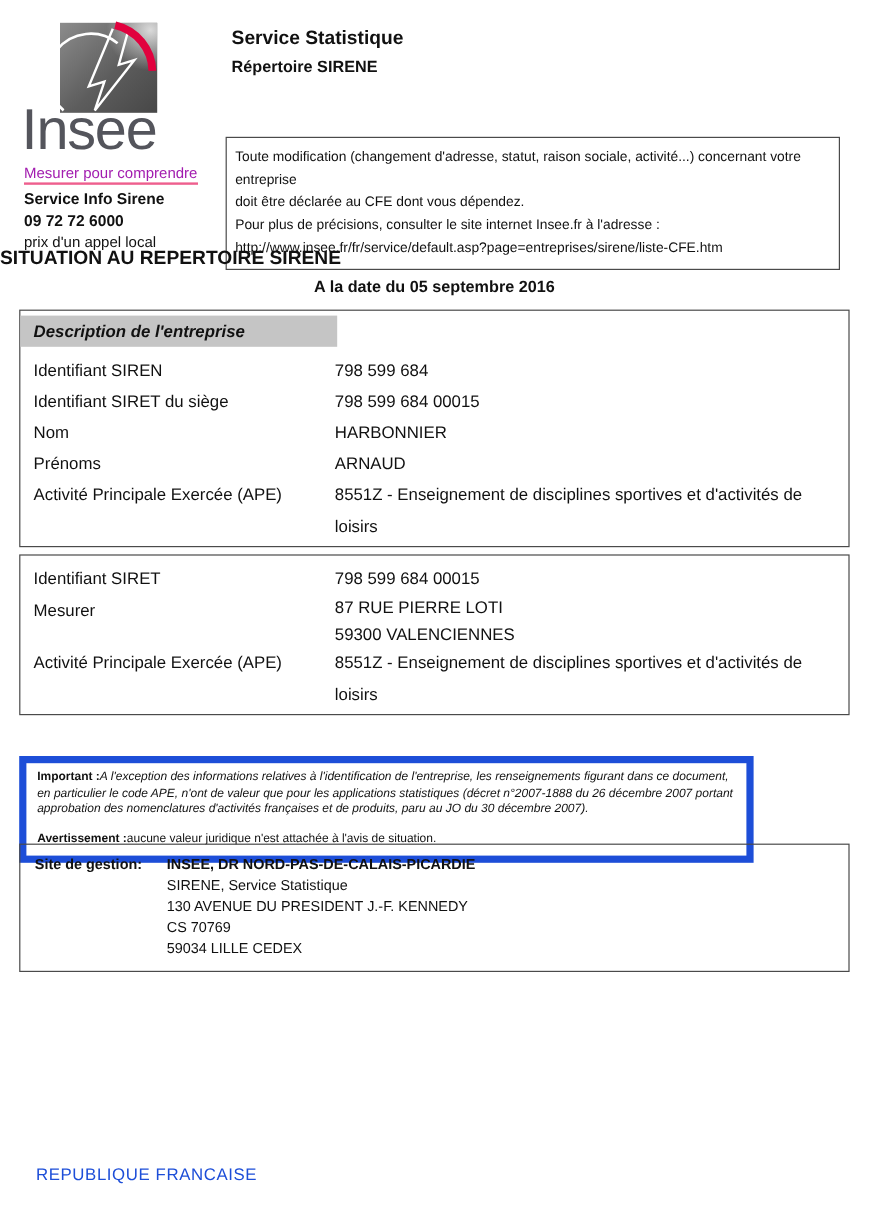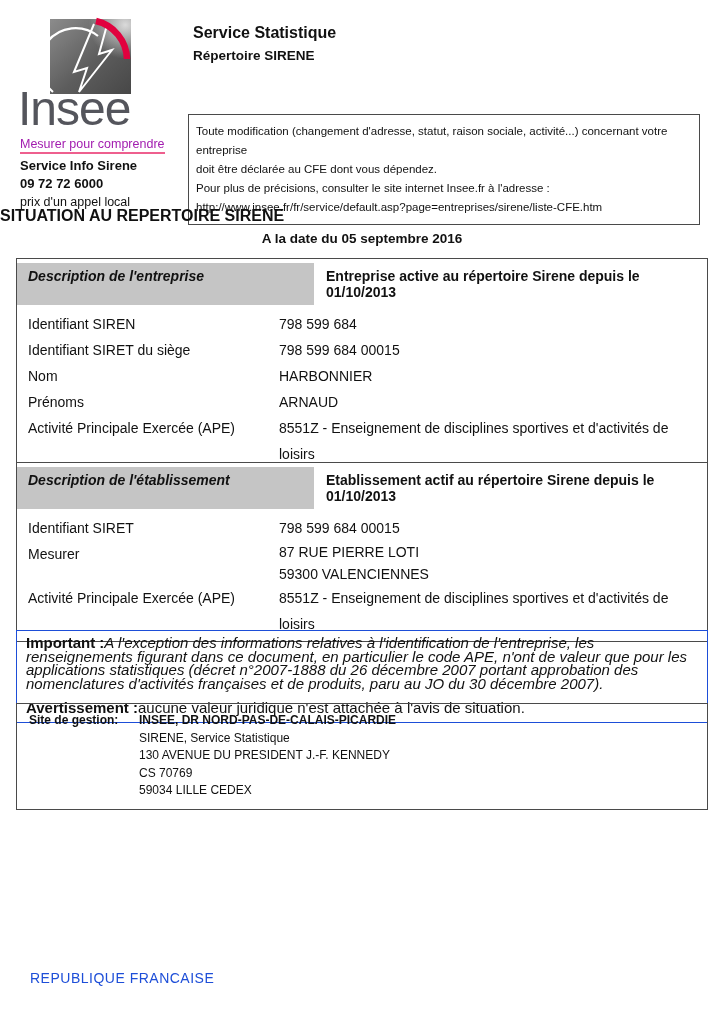--- a/index.html
+++ b/index.html
@@ -27,33 +27,33 @@
 
   
   .doc-title { position:absolute; left:0; top:207px; width:636px; text-align:left;
                font-size:16px; font-weight:bold; }
   .doc-date  { position:absolute; left:0; top:231px; width:724px; text-align:center;
                font-size:13.5px; font-weight:bold; }
 
   
   .section { position:absolute; left:16px; width:692px; border:1px solid #4a4a4a; background:#fff; }
   .sec-head { display:flex; align-items:stretch; padding-top:4px; }
-  .sec-band { width:297px; background:#c5c5c5; font-size:14px; font-weight:bold; font-style:italic;
+  .sec-band { width:264px; background:#c5c5c5; font-size:14px; font-weight:bold; font-style:italic;
               padding:5px 0 5px 11px; }
   .sec-status { flex:1; font-size:14px; font-weight:bold; padding:5px 0 5px 12px; }
   .sec-rows { padding:6px 0 4px 0; }
   .row { display:flex; line-height:26px; font-size:14px; }
   .row-label { width:262px; padding-left:11px; flex-shrink:0; }
   .row-value { max-width:440px; }
   .addr-line { line-height:22px; }
 
   
-  .important-box { position:absolute; left:16px; top:630px; width:692px;
-                   border:1px solid #1d4ed8; padding:5px 9px 7px 9px;
-                   font-size:15px; line-height:13.5px; }
+  .important-box { position:absolute; left:16px; top:630px; width:612px;
+                   border:6px solid #1d4ed8; padding:5px 9px 7px 9px;
+                   font-size:10px; line-height:13.5px; }
   .important-box .para1 { font-style:italic; }
   .important-box .lead { font-style:normal; font-weight:bold; }
   .important-box .para2 { margin-top:11px; }
 
   
   .mgmt-box { position:absolute; left:16px; top:703px; width:692px;
               border:1px solid #4a4a4a; padding:8px 12px 9px 12px;
               font-size:12px; line-height:17.5px; display:flex; }
   .mgmt-label { width:110px; font-weight:bold; flex-shrink:0; }
   .mgmt-lines .first { font-weight:bold; }
@@ -102,21 +102,20 @@
     <div>Pour plus de précisions, consulter le site internet Insee.fr à l'adresse :</div>
     <div class="url">http://www.insee.fr/fr/service/default.asp?page=entreprises/sirene/liste-CFE.htm</div>
   </div>
 
   <div class="doc-title">SITUATION AU REPERTOIRE SIRENE</div>
   <div class="doc-date">A la date du 05 septembre 2016</div>
 
   <div class="section" style="top:258px;">
     <div class="sec-head">
       <div class="sec-band">Description de l'entreprise</div>
-      <div class="sec-status">Entreprise active au répertoire Sirene depuis le 01/10/2013</div>
     </div>
     <div class="sec-rows">
       <div class="row">
         <div class="row-label">Identifiant SIREN</div>
         <div class="row-value">798 599 684</div>
       </div>
       <div class="row">
         <div class="row-label">Identifiant SIRET du siège</div>
         <div class="row-value">798 599 684 00015</div>
       </div>
@@ -129,24 +128,20 @@
         <div class="row-value">ARNAUD</div>
       </div>
       <div class="row">
         <div class="row-label">Activité Principale Exercée (APE)</div>
         <div class="row-value">8551Z - Enseignement de disciplines sportives et d'activités de loisirs</div>
       </div>
     </div>
   </div>
 
   <div class="section" style="top:462px;">
-    <div class="sec-head">
-      <div class="sec-band">Description de l'établissement</div>
-      <div class="sec-status">Etablissement actif au répertoire Sirene depuis le 01/10/2013</div>
-    </div>
     <div class="sec-rows">
       <div class="row">
         <div class="row-label">Identifiant SIRET</div>
         <div class="row-value">798 599 684 00015</div>
       </div>
       <div class="row">
         <div class="row-label">Mesurer</div>
         <div class="row-value">
           <div class="addr-line">87 RUE PIERRE LOTI</div>
           <div class="addr-line">59300 VALENCIENNES</div>

